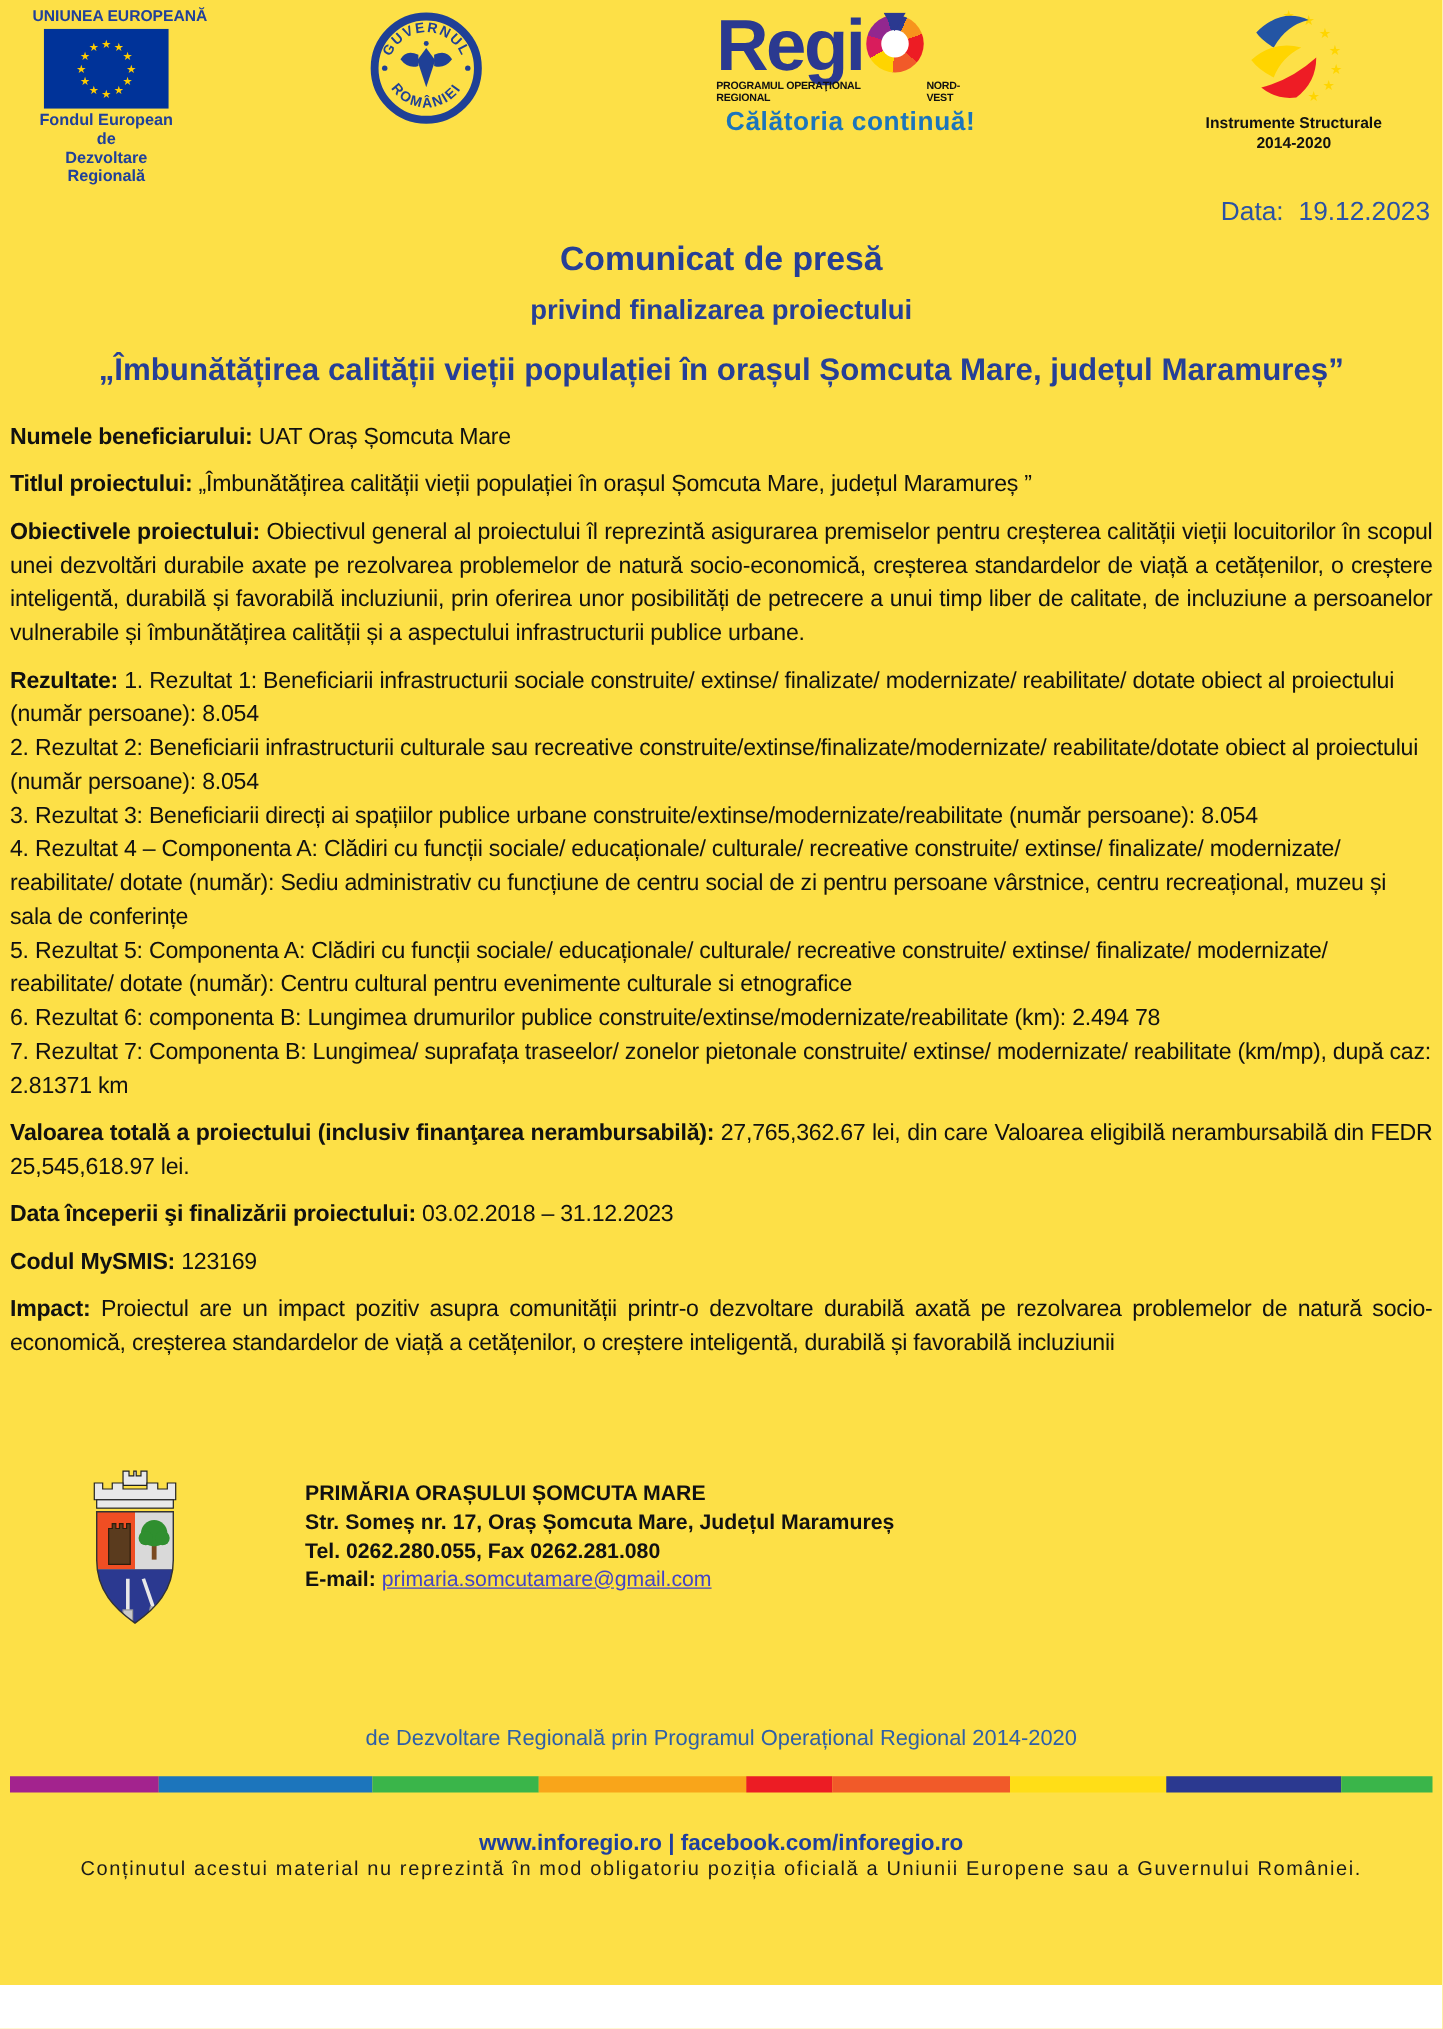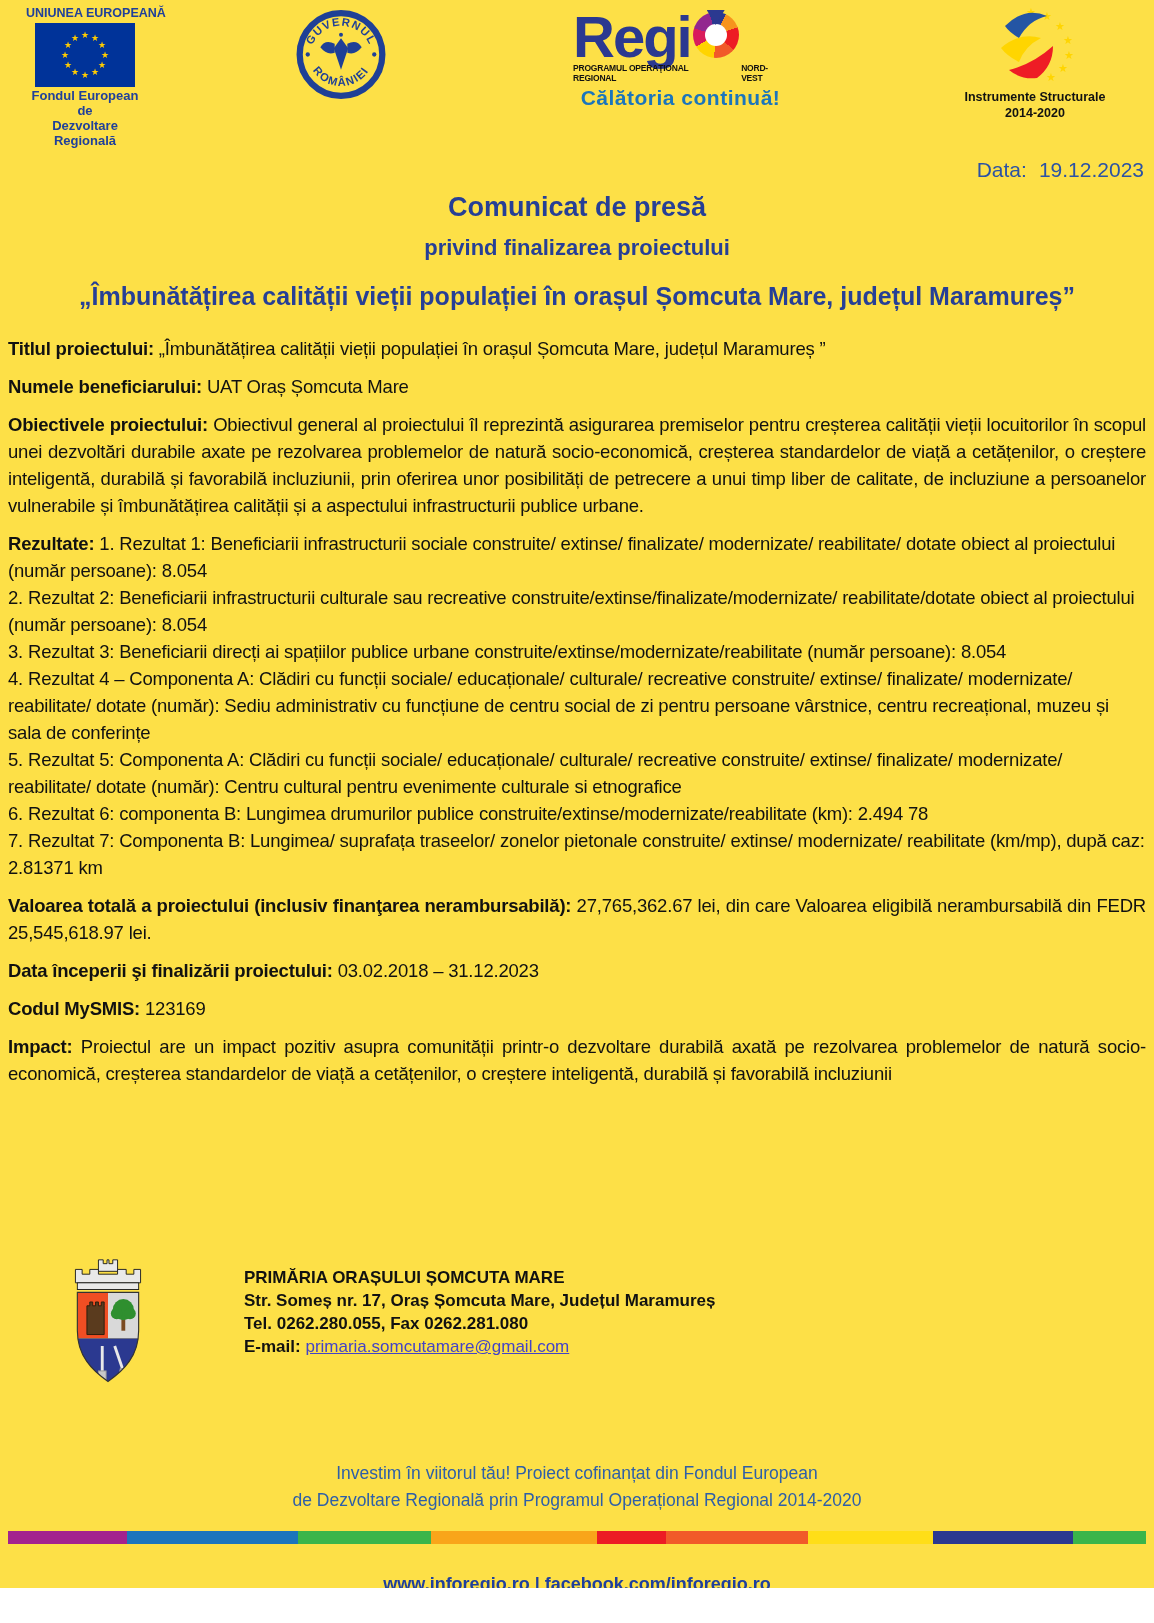--- a/index.html
+++ b/index.html
@@ -41,21 +41,21 @@
   .t3{margin:14px auto 0 auto;max-width:1000px;text-align:center;font-size:25px;font-weight:bold;
       color:#263F96;line-height:1.75;}
   
   .body-text{margin-top:16px;padding:0 8px;font-size:18.5px;line-height:27px;letter-spacing:-0.2px;}
   .para{margin:0 0 11px 0;}
   .para.justify{text-align:justify;}
   .para b{letter-spacing:-0.2px;}
   .para.item{margin:0;}
   .para.lead{margin-bottom:0;}
   
-  .footer{position:absolute;left:0;right:0;top:1256px;}
+  .footer{position:absolute;left:0;right:0;top:1173px;}
   .contact-row{display:flex;margin-left:60px;}
   .coa{flex:0 0 auto;}
   .contact-info{margin-left:88px;padding-top:10px;font-size:17px;font-weight:bold;line-height:23px;color:#111;}
   .contact-info .email{color:#4343C8;text-decoration:underline;font-weight:normal;cursor:pointer;}
   .investim{margin-top:68px;text-align:center;font-size:17.5px;color:#2E5FA8;line-height:1.55;}
   .stripe{display:flex;height:13px;margin:17px 8px 0 8px;}
   .stripe-seg{height:100%;}
   .links{margin-top:30px;text-align:center;font-size:18px;font-weight:bold;color:#1F3F9E;cursor:pointer;}
   .disclaimer{margin-top:2px;text-align:center;font-size:16px;letter-spacing:1.3px;color:#1a1a1a;}
 </style>
@@ -154,22 +154,22 @@
 
   <div class="date-row">
     <span>Data:</span><span class="date-value">19.12.2023</span>
   </div>
 
   <h1 class="t1">Comunicat de presă</h1>
   <h2 class="t2">privind finalizarea proiectului</h2>
   <h1 class="t3">„Îmbunătățirea calității vieții populației în orașul Șomcuta Mare, județul Maramureș”</h1>
 
   <main class="body-text">
+    <p class="para"><b>Numele beneficiarului:</b><span> UAT Oraș Șomcuta Mare</span></p>
     <p class="para"><b>Titlul proiectului:</b><span> „Îmbunătățirea calității vieții populației în orașul Șomcuta Mare, județul Maramureș ”</span></p>
-    <p class="para"><b>Numele beneficiarului:</b><span> UAT Oraș Șomcuta Mare</span></p>
     <p class="para justify"><b>Obiectivele proiectului:</b><span> Obiectivul general al proiectului îl reprezintă asigurarea premiselor pentru creșterea calității vieții locuitorilor în scopul unei dezvoltări durabile axate pe rezolvarea problemelor de natură socio-economică, creșterea standardelor de viață a cetățenilor, o creștere inteligentă, durabilă și favorabilă incluziunii, prin oferirea unor posibilități de petrecere a unui timp liber de calitate, de incluziune a persoanelor vulnerabile și îmbunătățirea calității și a aspectului infrastructurii publice urbane.</span></p>
     <p class="para lead"><b>Rezultate:</b><span> 1. Rezultat 1: Beneficiarii infrastructurii sociale construite/ extinse/ finalizate/ modernizate/ reabilitate/ dotate obiect al proiectului (număr persoane): 8.054</span></p>
     <p class="para item">2.  Rezultat 2: Beneficiarii infrastructurii culturale sau recreative construite/extinse/finalizate/modernizate/ reabilitate/dotate obiect al proiectului (număr persoane): 8.054</p>
     <p class="para item">3. Rezultat 3: Beneficiarii direcți ai spațiilor publice urbane construite/extinse/modernizate/reabilitate (număr persoane): 8.054</p>
     <p class="para item">4. Rezultat 4 – Componenta A: Clădiri cu funcții sociale/ educaționale/ culturale/ recreative construite/ extinse/ finalizate/ modernizate/ reabilitate/ dotate (număr): Sediu administrativ cu funcțiune de centru social de zi pentru persoane vârstnice, centru recreațional, muzeu și sala de conferințe</p>
     <p class="para item">5. Rezultat 5: Componenta A: Clădiri cu funcții sociale/ educaționale/ culturale/ recreative construite/ extinse/ finalizate/ modernizate/ reabilitate/ dotate (număr): Centru cultural pentru evenimente culturale si etnografice</p>
     <p class="para item">6. Rezultat 6: componenta B: Lungimea drumurilor publice construite/extinse/modernizate/reabilitate (km): 2.494 78</p>
     <p class="para item">7. Rezultat 7: Componenta B: Lungimea/ suprafața traseelor/ zonelor pietonale construite/ extinse/ modernizate/ reabilitate (km/mp), după caz: 2.81371 km</p>
     <p class="para justify" style="margin-top:11px"><b>Valoarea totală a proiectului (inclusiv finanţarea nerambursabilă):</b><span> 27,765,362.67 lei, din care Valoarea eligibilă nerambursabilă din FEDR 25,545,618.97 lei.</span></p>
     <p class="para"><b>Data începerii şi finalizării proiectului:</b><span> 03.02.2018 – 31.12.2023</span></p>
@@ -218,21 +218,20 @@
         <div>Str. Someș nr. 17, Oraș Șomcuta Mare, Județul Maramureș</div>
         <div>Tel. 0262.280.055, Fax 0262.281.080</div>
         <div>
           <b>E-mail:</b>
           <a class="email">primaria.somcutamare@gmail.com</a>
         </div>
       </div>
     </div>
 
     <div class="investim">
-      <div>Investim în viitorul tău! Proiect cofinanțat din Fondul European</div>
       <div>de Dezvoltare Regională prin Programul Operațional Regional 2014-2020</div>
     </div>
 
     <div class="stripe">
         <div class="stripe-seg" style="background: rgb(163, 35, 142); width: 10.5%;"></div>
         <div class="stripe-seg" style="background: rgb(28, 117, 188); width: 15%;"></div>
         <div class="stripe-seg" style="background: rgb(58, 181, 74); width: 11.7%;"></div>
         <div class="stripe-seg" style="background: rgb(249, 165, 26); width: 14.6%;"></div>
         <div class="stripe-seg" style="background: rgb(236, 28, 36); width: 6%;"></div>
         <div class="stripe-seg" style="background: rgb(241, 90, 41); width: 12.5%;"></div>

